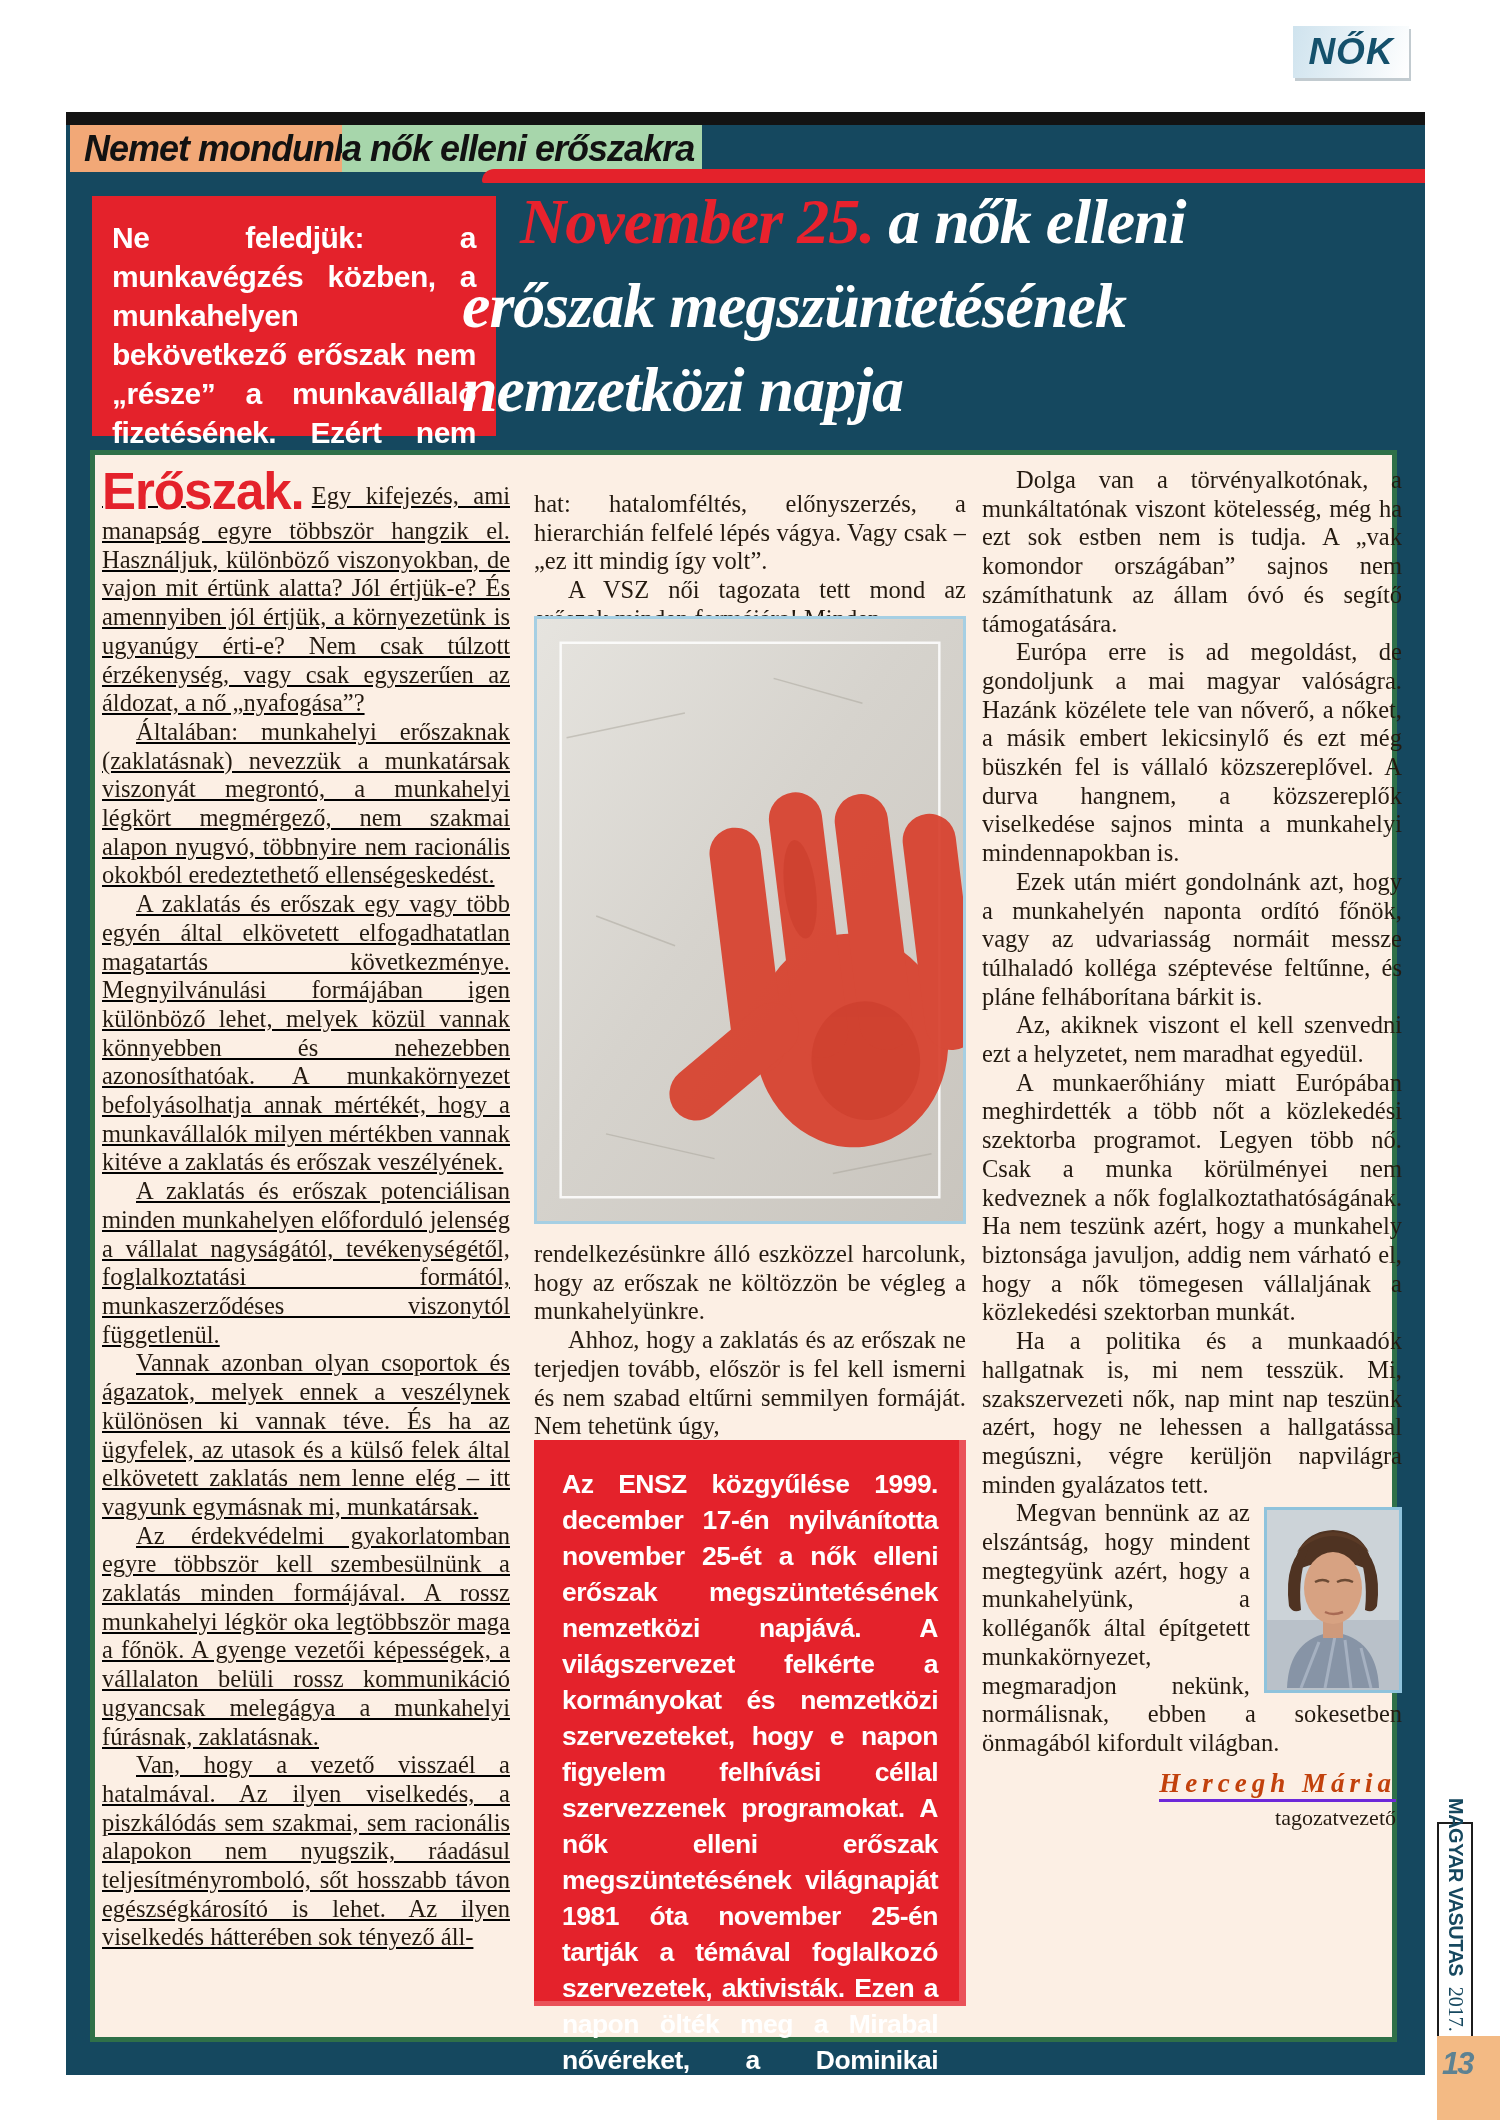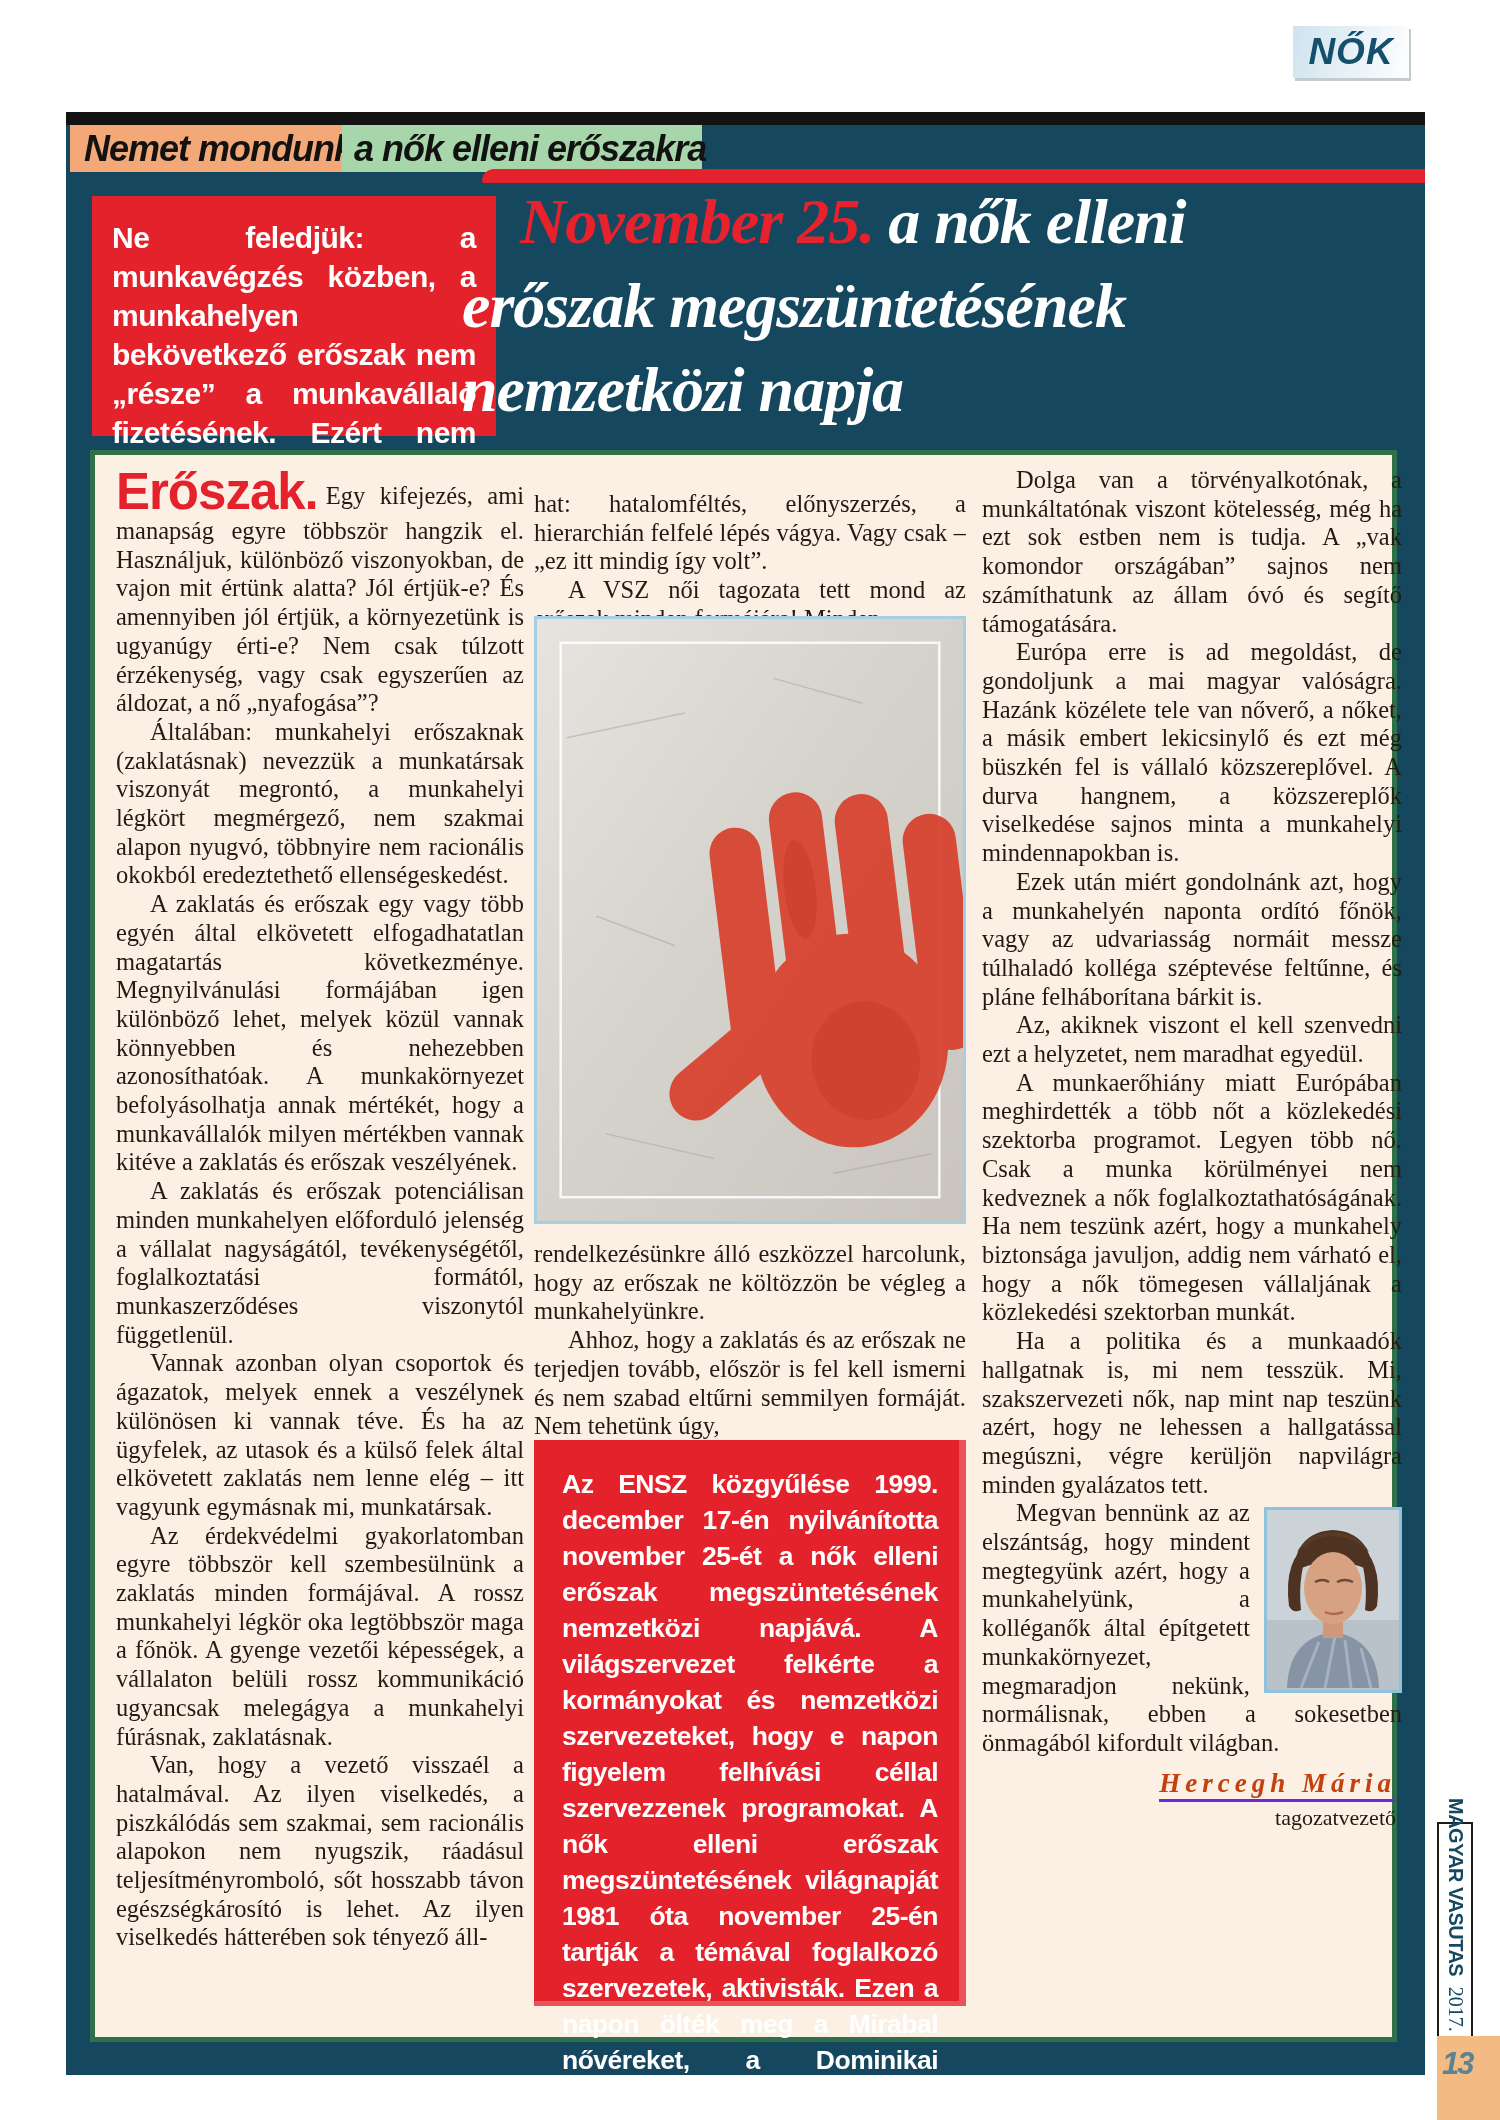--- a/index.html
+++ b/index.html
@@ -33,21 +33,21 @@
 
   
   .kicker-left, .kicker-right {
     position: absolute; top: 125px; height: 47px;
     display: flex; align-items: center;
     font-family: "Liberation Sans", sans-serif;
     font-weight: bold; font-style: italic; color: #121212;
     font-size: 36px; letter-spacing: -1px; white-space: nowrap;
   }
   .kicker-left  { left: 70px;  width: 272px; background: #f2a877; padding-left: 14px; }
-  .kicker-right { left: 342px; width: 360px; background: #a7d6ab; padding-left: 12px; }
+  .kicker-right { left: 342px; width: 360px; background: #a7d6ab; }
 
   
   .red-stripe { position: absolute; left: 482px; top: 169px; width: 943px; height: 14px;
     background: #e4222b; border-radius: 12px 0 0 2px; }
 
   
   .note-box {
     position: absolute; left: 92px; top: 196px; width: 404px; height: 240px;
     background: #e4222b; padding: 22px 20px 0 20px;
   }
@@ -68,21 +68,21 @@
   .headline .date { color: #e8222d; padding-right: 14px; }
 
   
   .content-box {
     position: absolute; left: 90px; top: 450px; width: 1307px; height: 1592px;
     background: #fcefe4; border: 5px solid #2f7048;
   }
 
   
   .col { position: absolute; overflow: hidden; }
-  .col1 { left: 116px; top: 466px; width: 408px; height: 1566px; }
+  .col1 { left: 102px; top: 466px; width: 408px; height: 1566px; text-decoration: underline; }
   .col2a { left: 534px; top: 490px; width: 432px; height: 150px; }
   .col2b { left: 534px; top: 1240px; width: 432px; height: 200px; }
   .col3 { left: 982px; top: 466px; width: 420px; height: 1570px; }
 
   .bp {
     font-family: "Liberation Serif", serif;
     font-size: 24.5px; line-height: 28.7px; color: #241a10;
     text-align: justify; text-indent: 34px;
   }
   .bp.first { text-indent: 0; }

